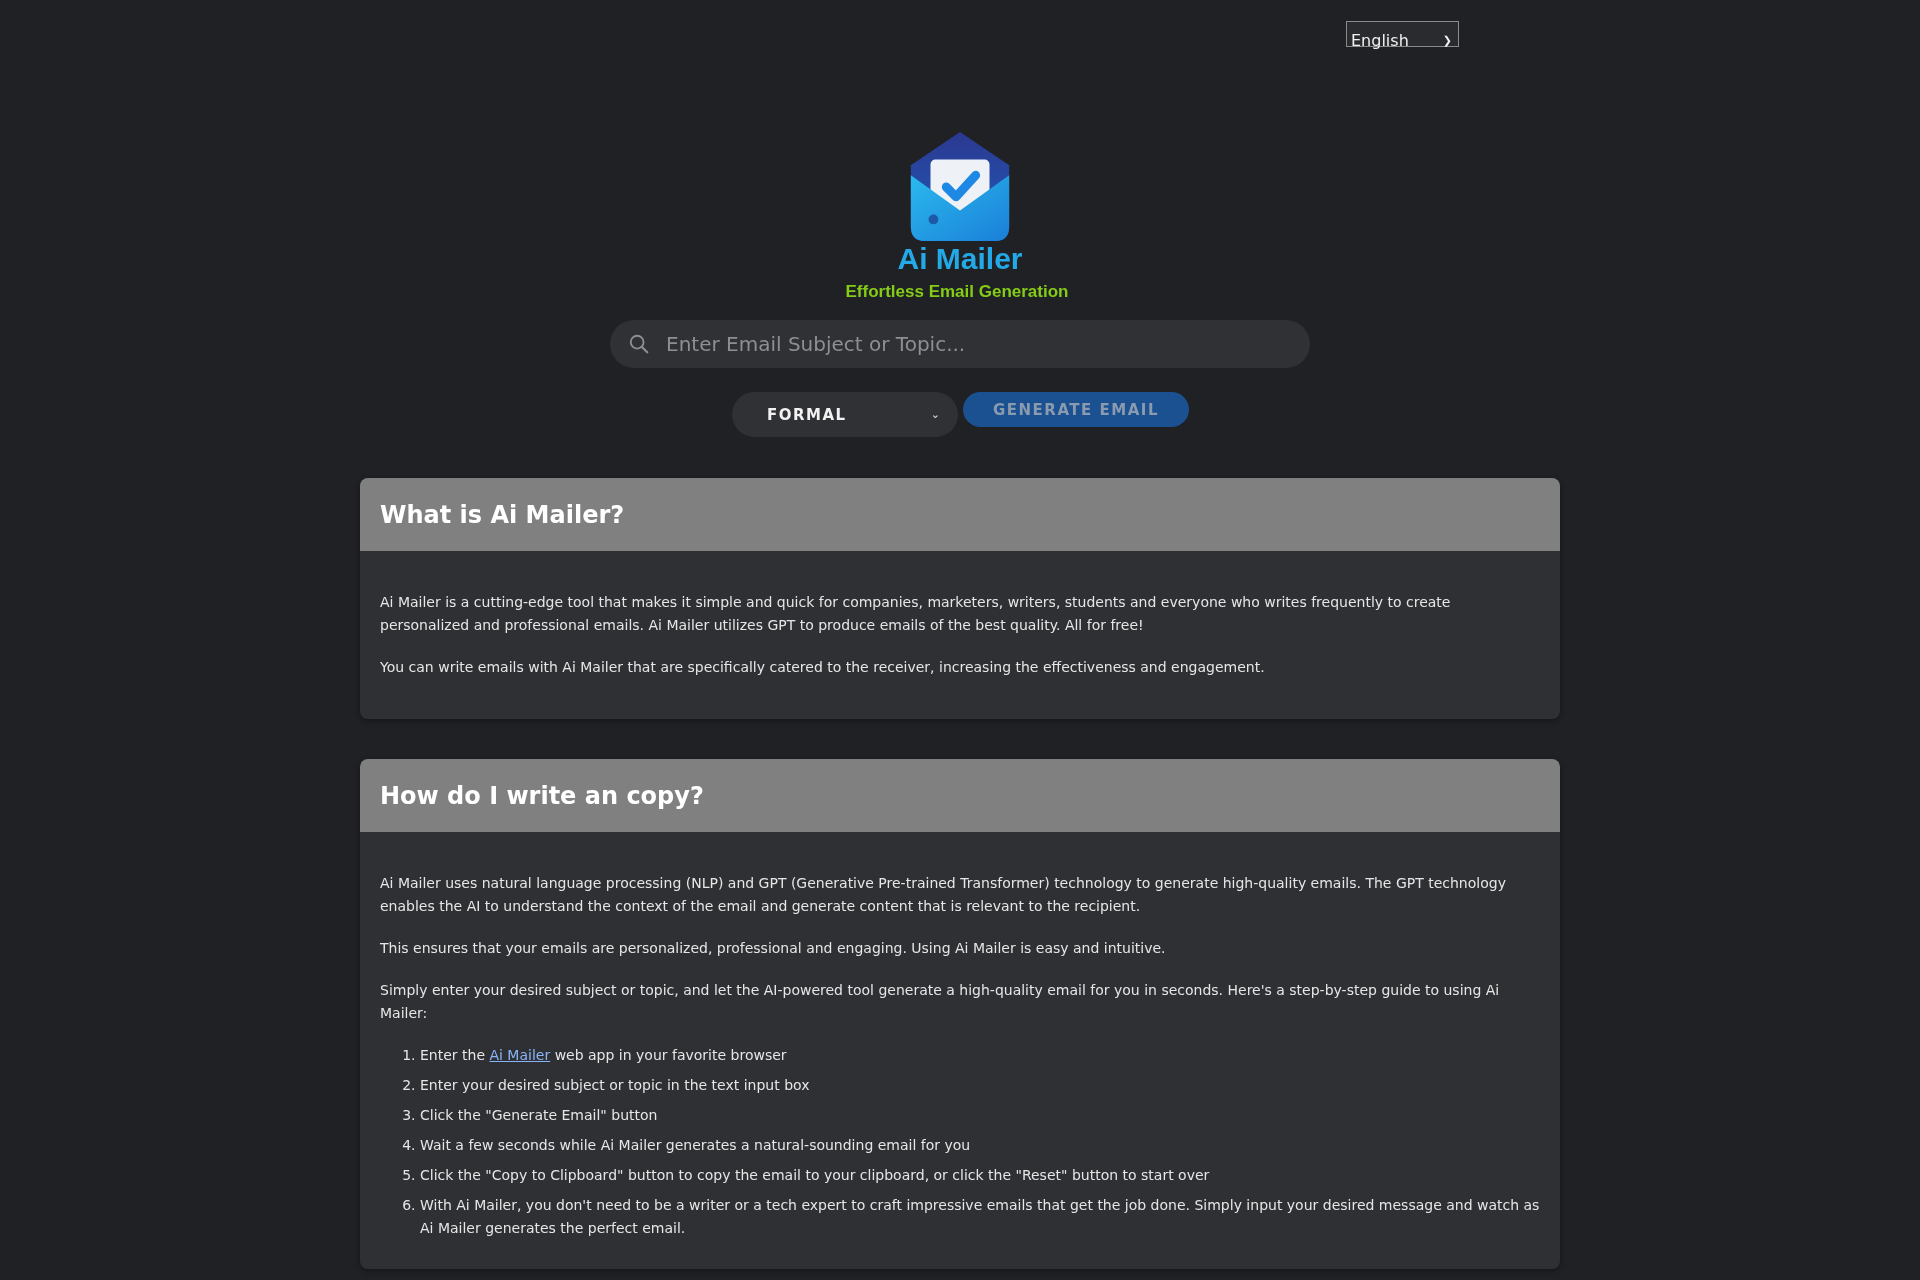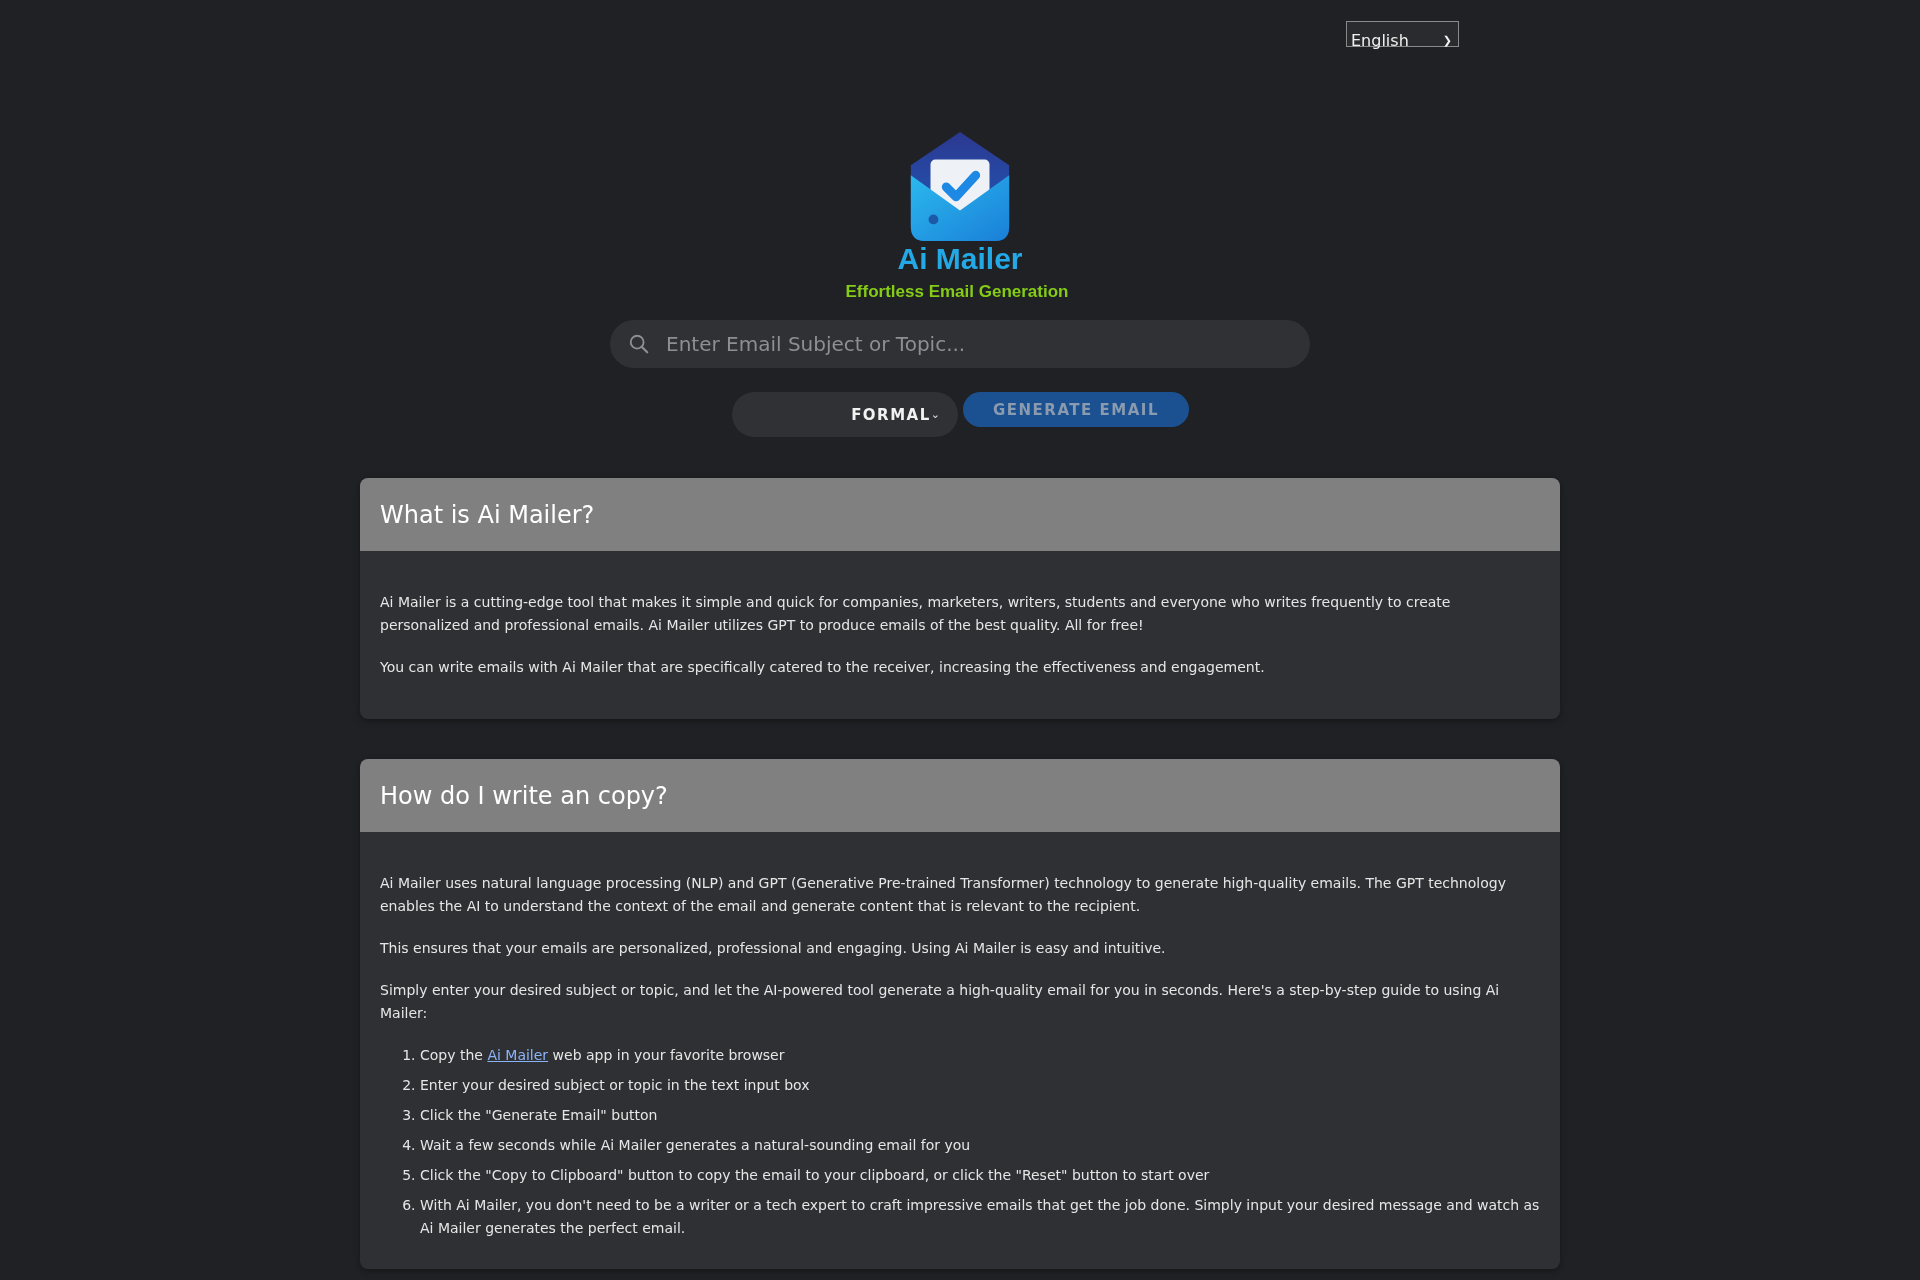--- a/index.html
+++ b/index.html
@@ -48,42 +48,42 @@
   .search input {
     flex: 1; background: transparent; border: none; outline: none;
     color: #ddd; font-size: 20px; margin-left: 16px;
     font-family: "DejaVu Sans", sans-serif;
   }
   .search input::placeholder { color: #8f8f93; }
   .tone-select {
     position: absolute; left: 732px; top: 392px;
     width: 226px; height: 45px; border-radius: 23px;
     background: #303134;
-    display: flex; align-items: center; justify-content: flex-end;
+    display: flex; align-items: center; justify-content: space-between;
     padding: 0 18px 0 35px; cursor: pointer;
   }
   .tone-select .label { font-weight: bold; font-size: 15px; letter-spacing: 1.5px; color: #f2f2f2; }
   .tone-select .chev { font-size: 11px; color: #e0e0e0; }
   .gen-btn {
     position: absolute; left: 963px; top: 392px;
     width: 226px; height: 35px; border-radius: 23px;
     background: #1b5190; border: none;
     color: #8a9bb0; font-weight: bold; font-size: 15px; letter-spacing: 1.5px;
     font-family: "DejaVu Sans", sans-serif; cursor: pointer;
   }
   .card {
     position: absolute; left: 360px; width: 1200px;
     background: #2f3034; border-radius: 8px; overflow: hidden;
     box-shadow: 0 2px 6px rgba(0,0,0,0.35);
   }
   .card-head {
     background: #808080; height: 73px;
     display: flex; align-items: center; padding-left: 20px;
   }
-  .card-head h2 { font-size: 24px; font-weight: normal; color: #ffffff; }
+  .card-head h2 { font-size: 24px; font-weight: bold; color: #ffffff; }
   .card-body { padding: 40px 20px 20px 20px; font-size: 14px; line-height: 23px; color: #e6e6e6; }
   .card-body p { margin-bottom: 19px; }
   .card-body ol { padding-left: 40px; }
   .card-body li { margin-bottom: 7px; line-height: 23px; }
   .card-body a { color: #8ab4f8; text-decoration: underline; }
   #card1 { top: 478px; height: 241px; }
   #card2 { top: 759px; height: 510px; }
 </style>
 </head>
 <body>
@@ -142,21 +142,21 @@
 
 <div class="card" id="card2">
   <div class="card-head">
     <h2>How do I write an copy?</h2>
   </div>
   <div class="card-body">
     <p>Ai Mailer uses natural language processing (NLP) and GPT (Generative Pre-trained Transformer) technology to generate high-quality emails. The GPT technology enables the AI to understand the context of the email and generate content that is relevant to the recipient.</p>
     <p>This ensures that your emails are personalized, professional and engaging. Using Ai Mailer is easy and intuitive.</p>
     <p>Simply enter your desired subject or topic, and let the AI-powered tool generate a high-quality email for you in seconds. Here's a step-by-step guide to using Ai Mailer:</p>
     <ol>
-      <li><span>Copy the </span><a href="#">Ai Mailer</a><span> web app in your favorite browser</span></li>
+      <li><span>Enter the </span><a href="#">Ai Mailer</a><span> web app in your favorite browser</span></li>
       <li>Enter your desired subject or topic in the text input box</li>
       <li>Click the "Generate Email" button</li>
       <li>Wait a few seconds while Ai Mailer generates a natural-sounding email for you</li>
       <li>Click the "Copy to Clipboard" button to copy the email to your clipboard, or click the "Reset" button to start over</li>
       <li>With Ai Mailer, you don't need to be a writer or a tech expert to craft impressive emails that get the job done. Simply input your desired message and watch as Ai Mailer generates the perfect email.</li>
     </ol>
   </div>
 </div>
 
 </body></html>

